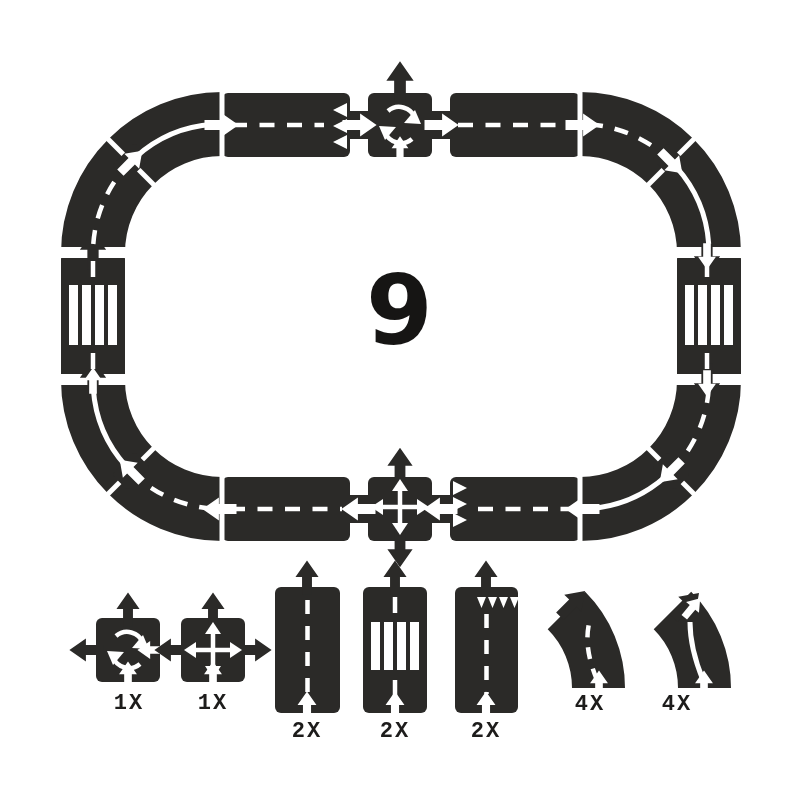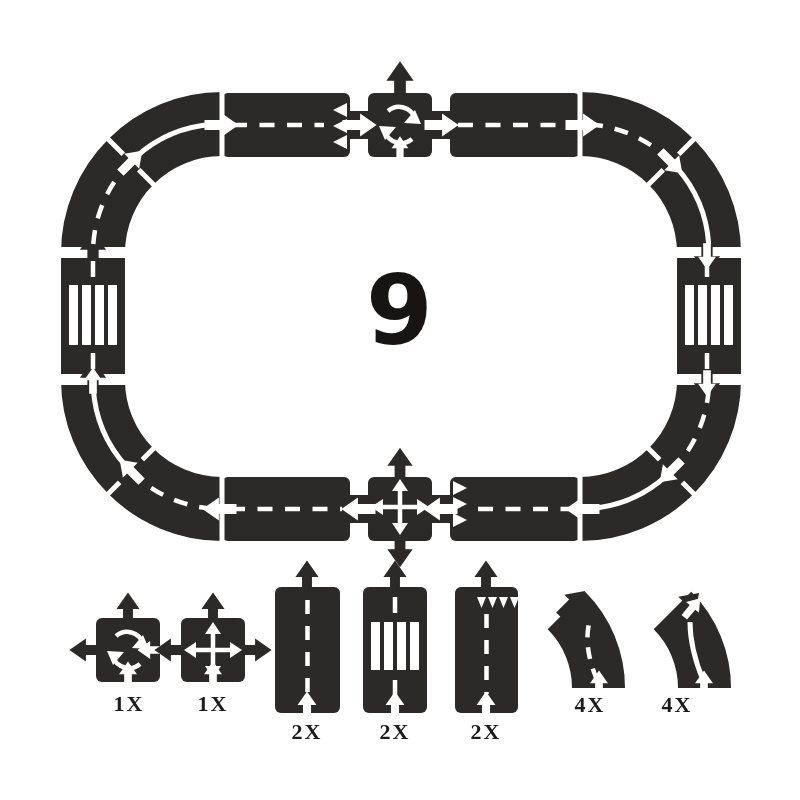--- a/index.html
+++ b/index.html
@@ -4,21 +4,21 @@
 <style>
   html,body{margin:0;padding:0;background:#ffffff;}
   .stage{position:relative;width:800px;height:800px;background:#ffffff;overflow:hidden;
          font-family:"DejaVu Sans",sans-serif;}
   svg{position:absolute;left:0;top:0;}
   .count{position:absolute;left:330px;top:256px;width:140px;height:110px;
          display:flex;align-items:center;justify-content:center;
          font-family:"DejaVu Sans",sans-serif;font-weight:bold;font-size:96px;
          color:#161514;letter-spacing:1px;}
   .qty{position:absolute;width:80px;height:26px;text-align:center;
-       font-family:Liberation Serif, serif;
+       font-family:Liberation Mono, monospace;
        font-weight:bold;font-size:22px;color:#1d1c1b;letter-spacing:2px;}
 </style>
 </head>
 <body>
 
 <div class="stage">
 
 <svg width="800" height="800" viewBox="0 0 800 800">
   <defs>
     <path id="arw" d="M -15,-4.5 L 1,-4.5 L 1,-10.5 L 16,0 L 1,10.5 L 1,4.5 L -15,4.5 Z"></path>

